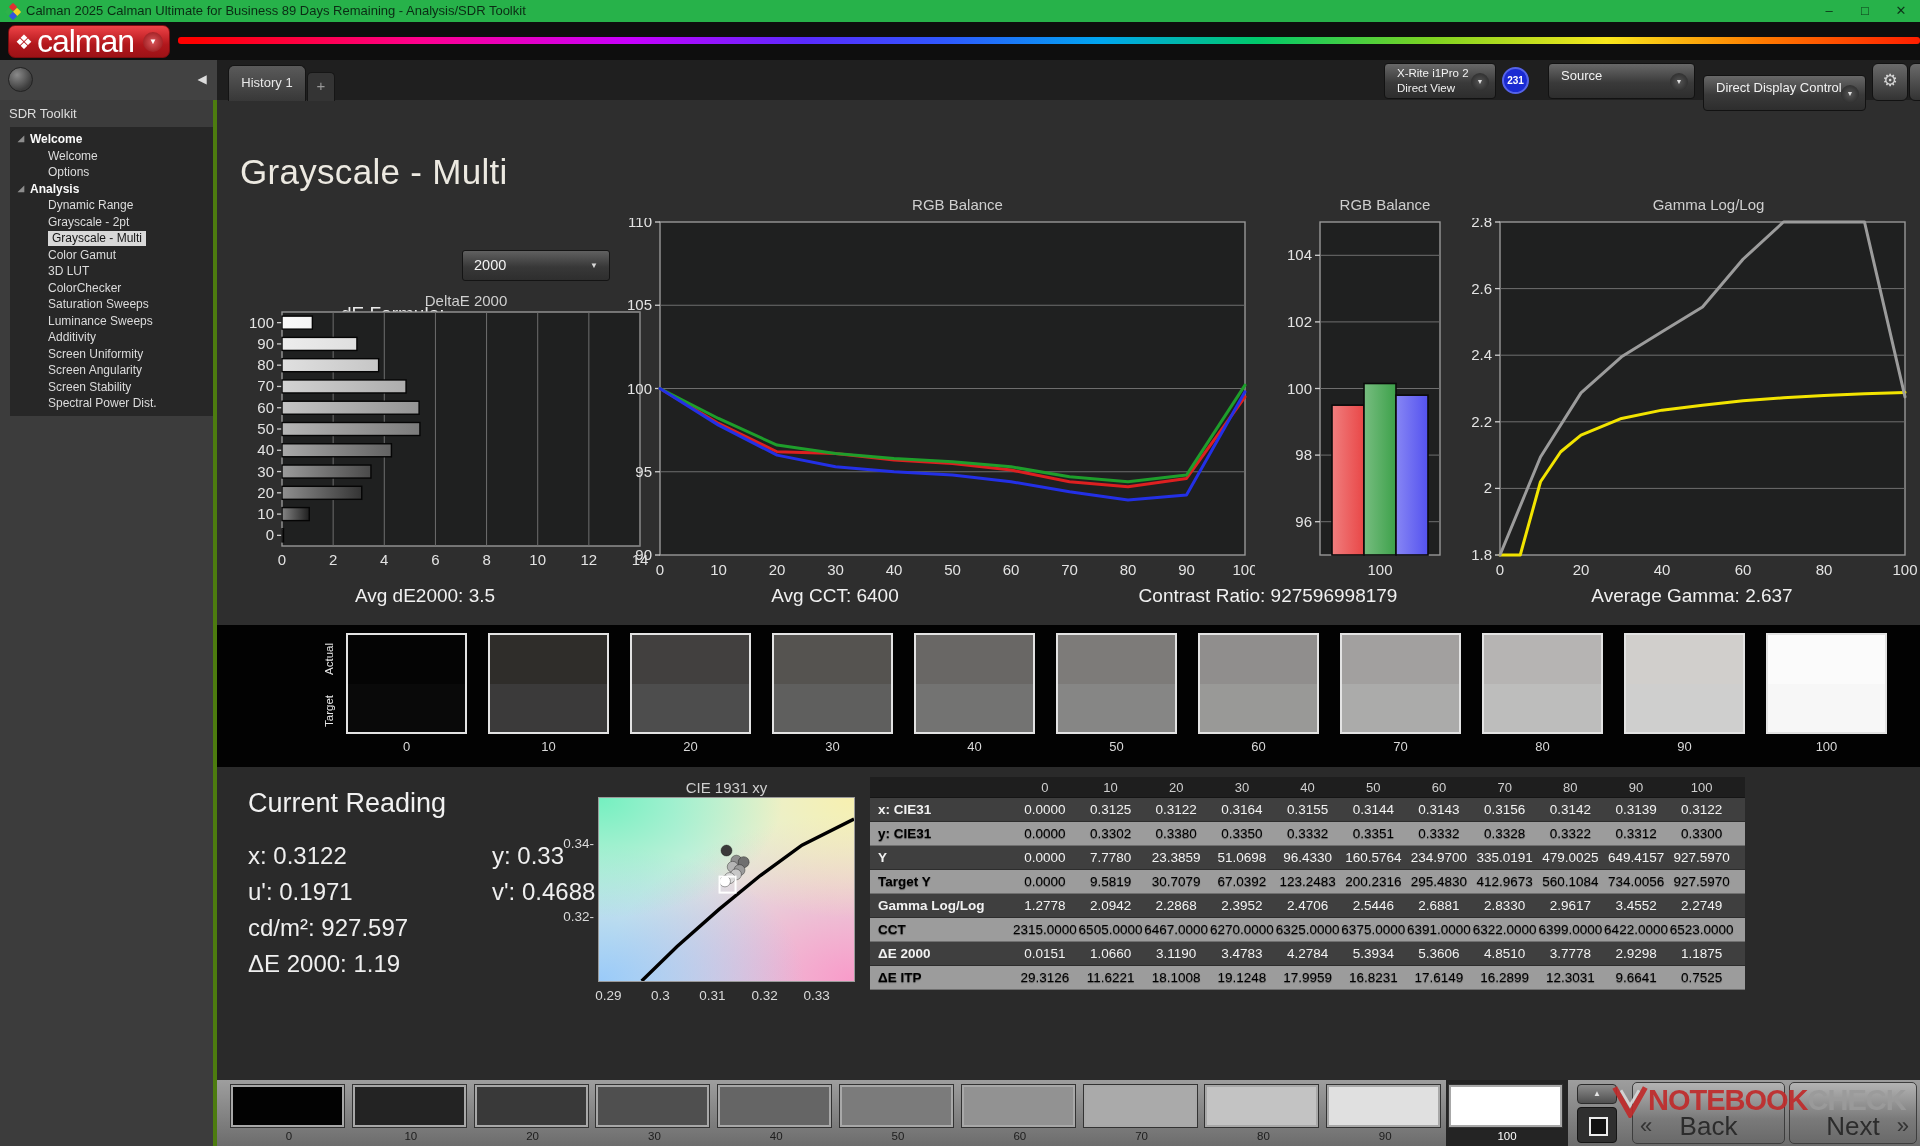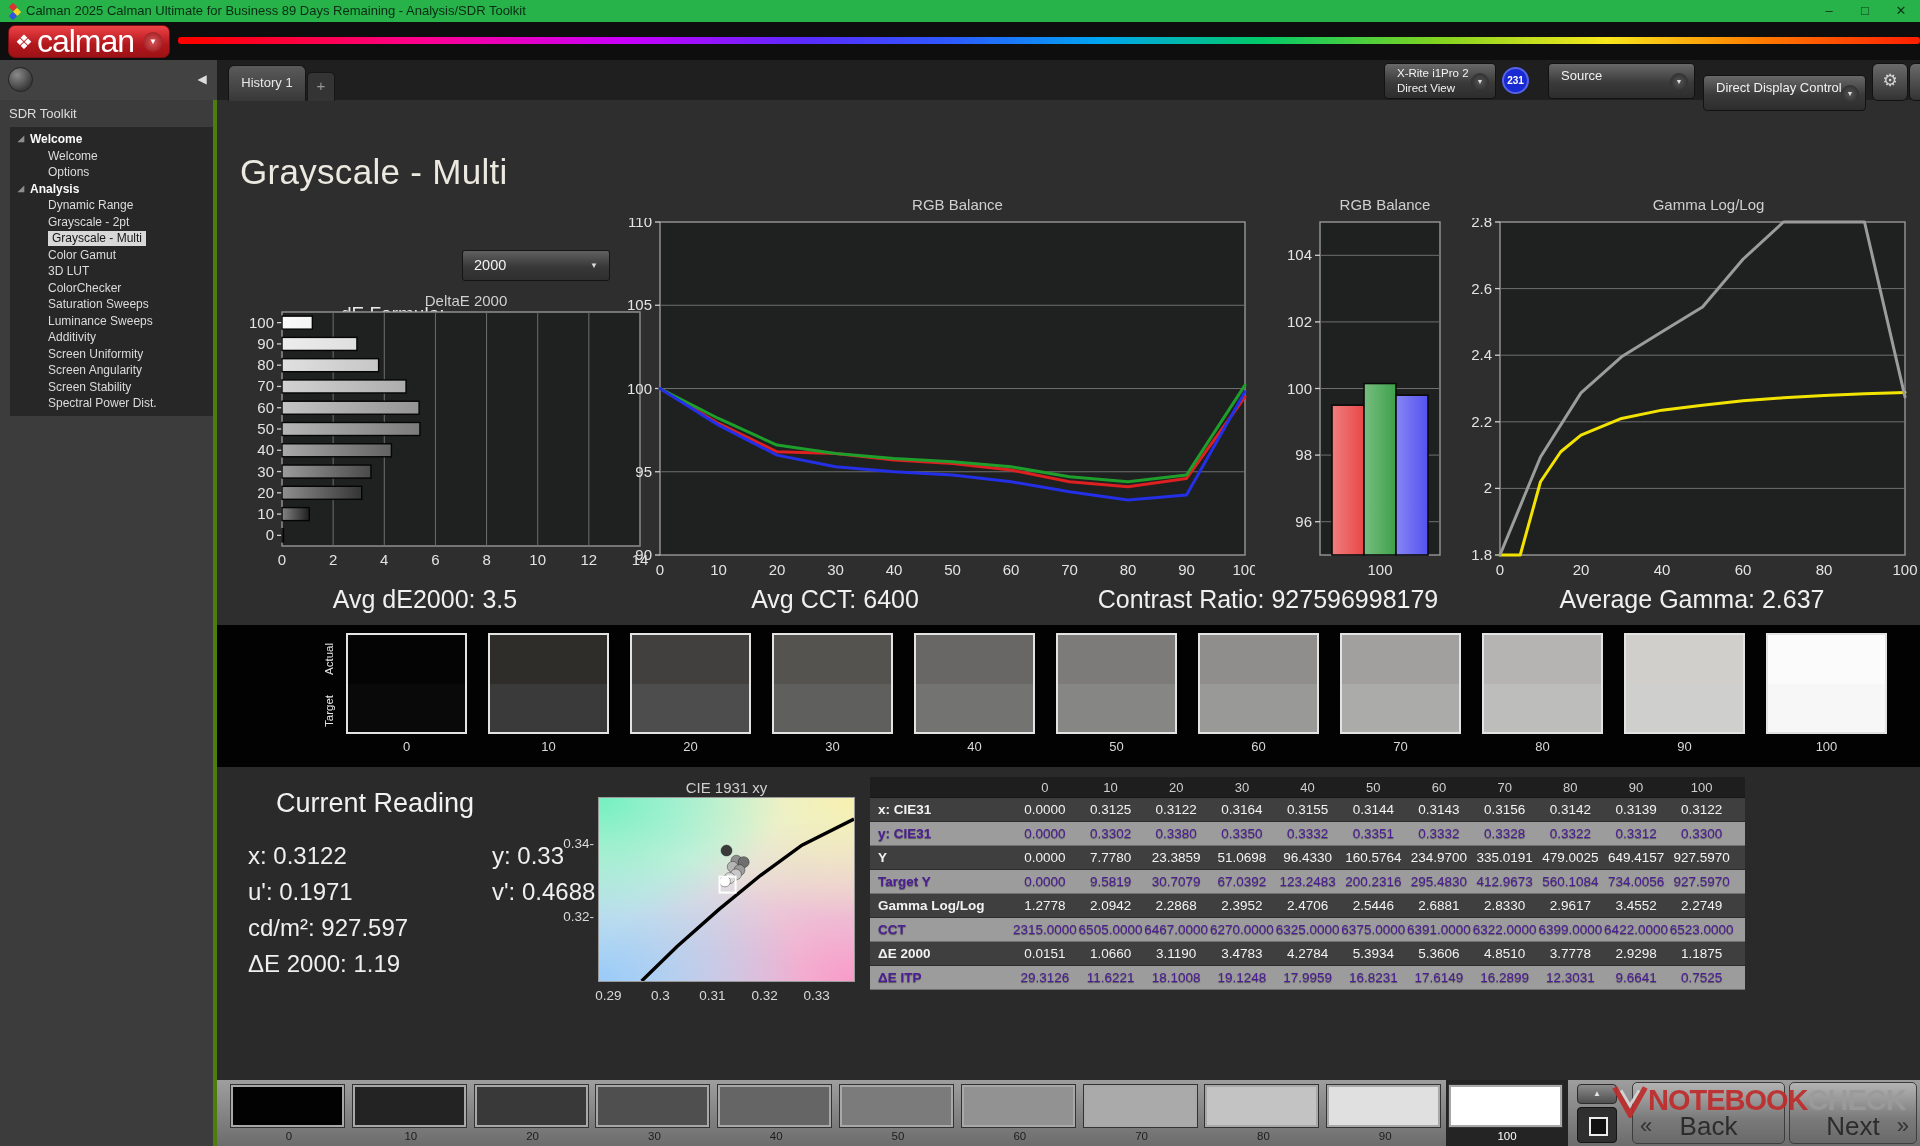--- a/index.html
+++ b/index.html
@@ -70,51 +70,51 @@
   .delabel{left:341px;top:256px;font-size:19px;color:#eaeaea;margin-top:47px;}
   .deselect{left:462px;top:250px;width:148px;height:31px;border-radius:3px;border:1px solid #141414;
             background:linear-gradient(#606060,#383838 55%,#2e2e2e);color:#f2f2f2;font-size:14.5px;
             line-height:29px;padding-left:11px;box-sizing:border-box;}
   .deselect .caret{position:absolute;right:5px;top:7px;width:20px;height:16px;color:#d8d8d8;
             font-size:8px;text-align:center;line-height:16px;}
 
   .chartwrap{position:absolute;}
   .charttitle{font-size:15px;color:#cfcfcf;text-align:center;}
 
-  .statrow{top:585px;font-size:25px;color:#f0f0f0;transform:translateX(-50%);white-space:nowrap;}
+  .statrow{top:585px;font-size:19px;color:#f0f0f0;transform:translateX(-50%);white-space:nowrap;}
 
   
   .band{left:217px;top:625px;right:0;height:142px;background:#020202;}
   .rotlabel{position:absolute;font-size:11.5px;color:#e8e8e8;transform:rotate(-90deg);transform-origin:center;}
   .swatch{position:absolute;top:8px;width:121px;height:101px;border:2px solid #e3e3e3;box-sizing:border-box;}
   .swatch .half{position:absolute;left:0;right:0;height:50%;}
   .swlabel{position:absolute;top:114px;width:121px;text-align:center;font-size:13px;color:#d8d8d8;}
 
   
   .lower{left:217px;top:767px;right:0;height:313px;background:#2a2a2a;}
-  .curhead{left:248px;top:788px;font-size:27px;color:#f1f1f1;margin-left:28px;}
+  .curhead{left:248px;top:788px;font-size:27px;color:#f1f1f1;}
   .reading{font-size:24px;color:#efefef;white-space:nowrap;}
 
   .cie-title{left:598px;top:779px;width:257px;}
   .cie-plot{left:598px;top:797px;width:257px;height:185px;border:1px solid #9a9a9a;box-sizing:border-box;
     background:
       radial-gradient(120% 110% at 0% 0%,rgba(110,240,190,0.95),rgba(110,240,190,0) 60%),
       radial-gradient(120% 110% at 100% 0%,rgba(250,240,170,0.9),rgba(250,240,170,0) 60%),
       radial-gradient(130% 120% at 0% 100%,rgba(150,200,250,0.95),rgba(150,200,250,0) 62%),
       radial-gradient(140% 130% at 100% 100%,rgba(250,150,200,0.95),rgba(250,150,200,0) 70%),
       #dff0e4;}
   .cietick{position:absolute;font-size:13.5px;color:#dadada;}
 
   
   .datatable{left:870px;top:777px;display:grid;grid-template-columns:142px repeat(11,65.7px) 10px;}
   .cell{height:24px;line-height:24px;font-size:13.5px;text-align:center;box-shadow:inset 0 -1px rgba(0,0,0,0.28);}
   .cell.hdr{height:21px;line-height:21px;background:#1e1e1e;color:#cfcfcf;font-size:13px;}
   .cell.lbl{text-align:left;padding-left:8px;font-weight:700;}
   .rdark{background:#3f3f3f;color:#f2f2f2;}
-  .rlight{background:#9c9c9c;color:#4c1d95;text-shadow:0 1px 1px rgba(0,0,0,0.45);}
+  .rlight{background:#9c9c9c;color:#000000;text-shadow:0 1px 1px rgba(0,0,0,0.45);}
 
   
   .bottombar{left:217px;top:1080px;right:0;height:66px;background:linear-gradient(#9e9e9e,#6c6c6c);}
   .pcell{position:absolute;top:0;width:122px;height:66px;}
   .pcell.sel{background:#242424;}
   .patch{position:absolute;left:3px;top:5px;width:113px;height:42px;border:2px solid #a8a8a8;
          box-shadow:0 0 0 1px #333;box-sizing:border-box;}
   .plabel{position:absolute;top:50px;width:100%;text-align:center;font-size:11.5px;color:#1d1d1d;}
   .pcell.sel .plabel{color:#fff;}
   .upbtn{left:1577px;top:1084px;width:40px;height:20px;border-radius:4px;background:linear-gradient(#8d8d8d,#4f4f4f);

